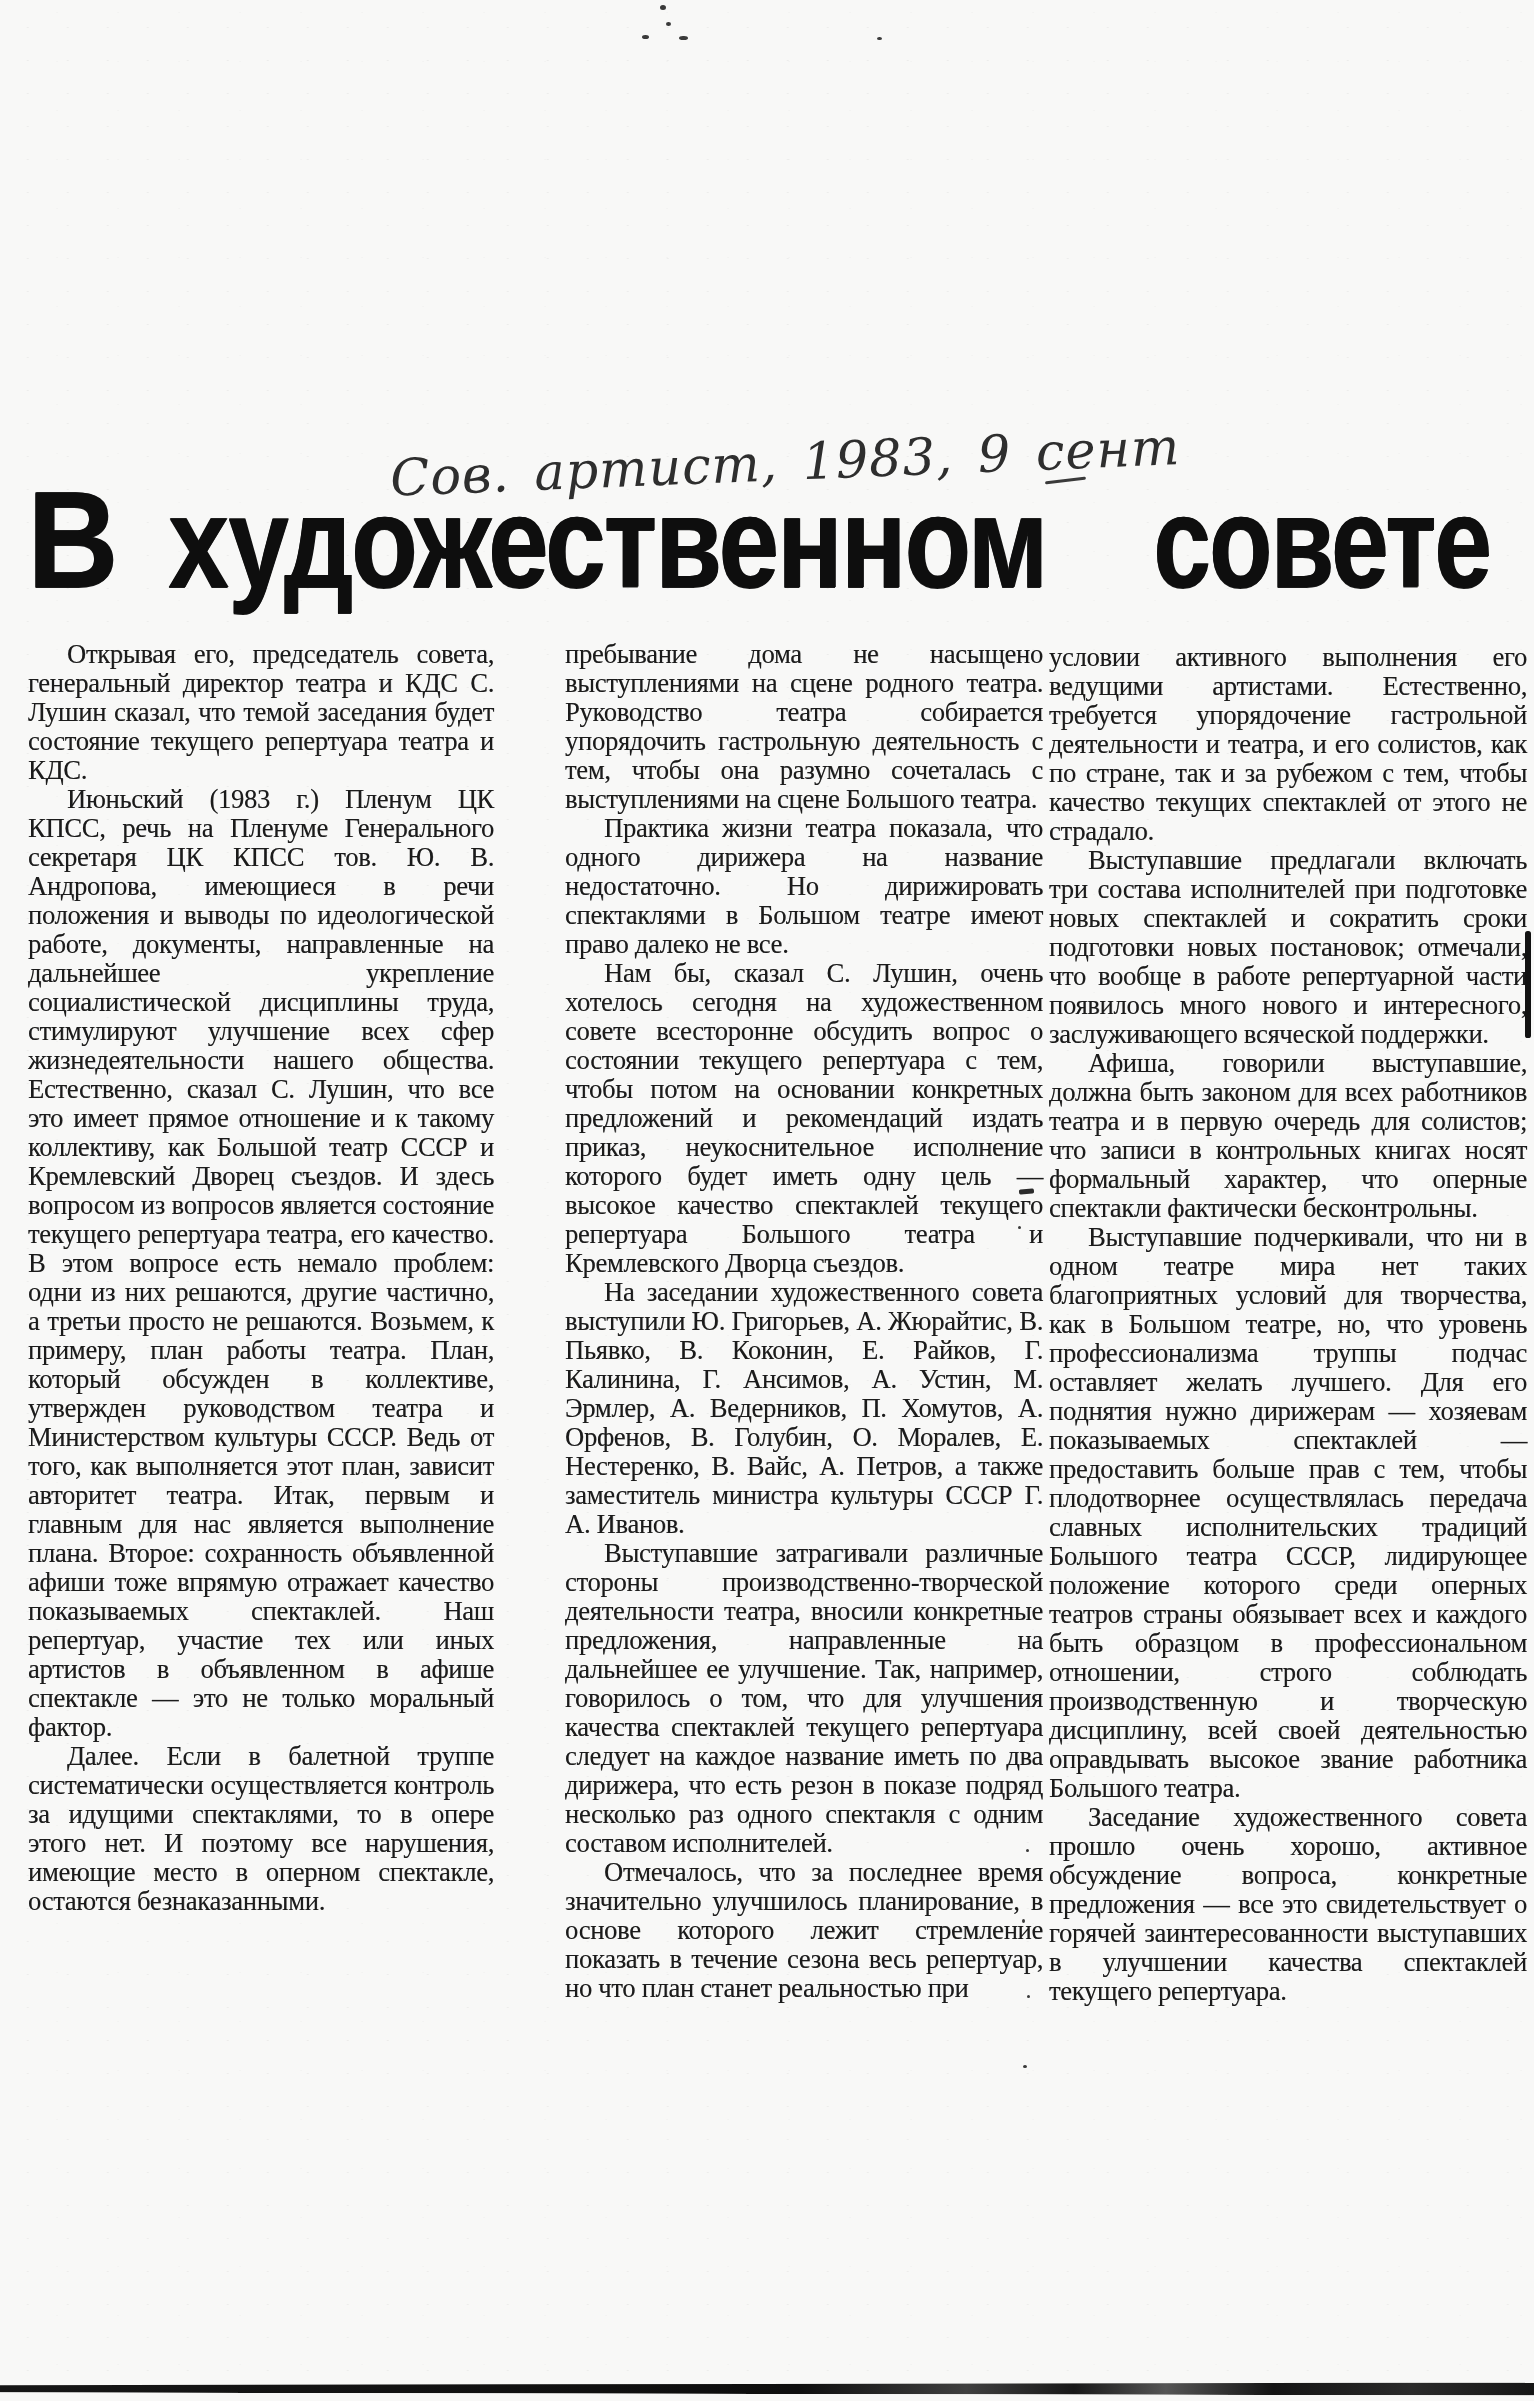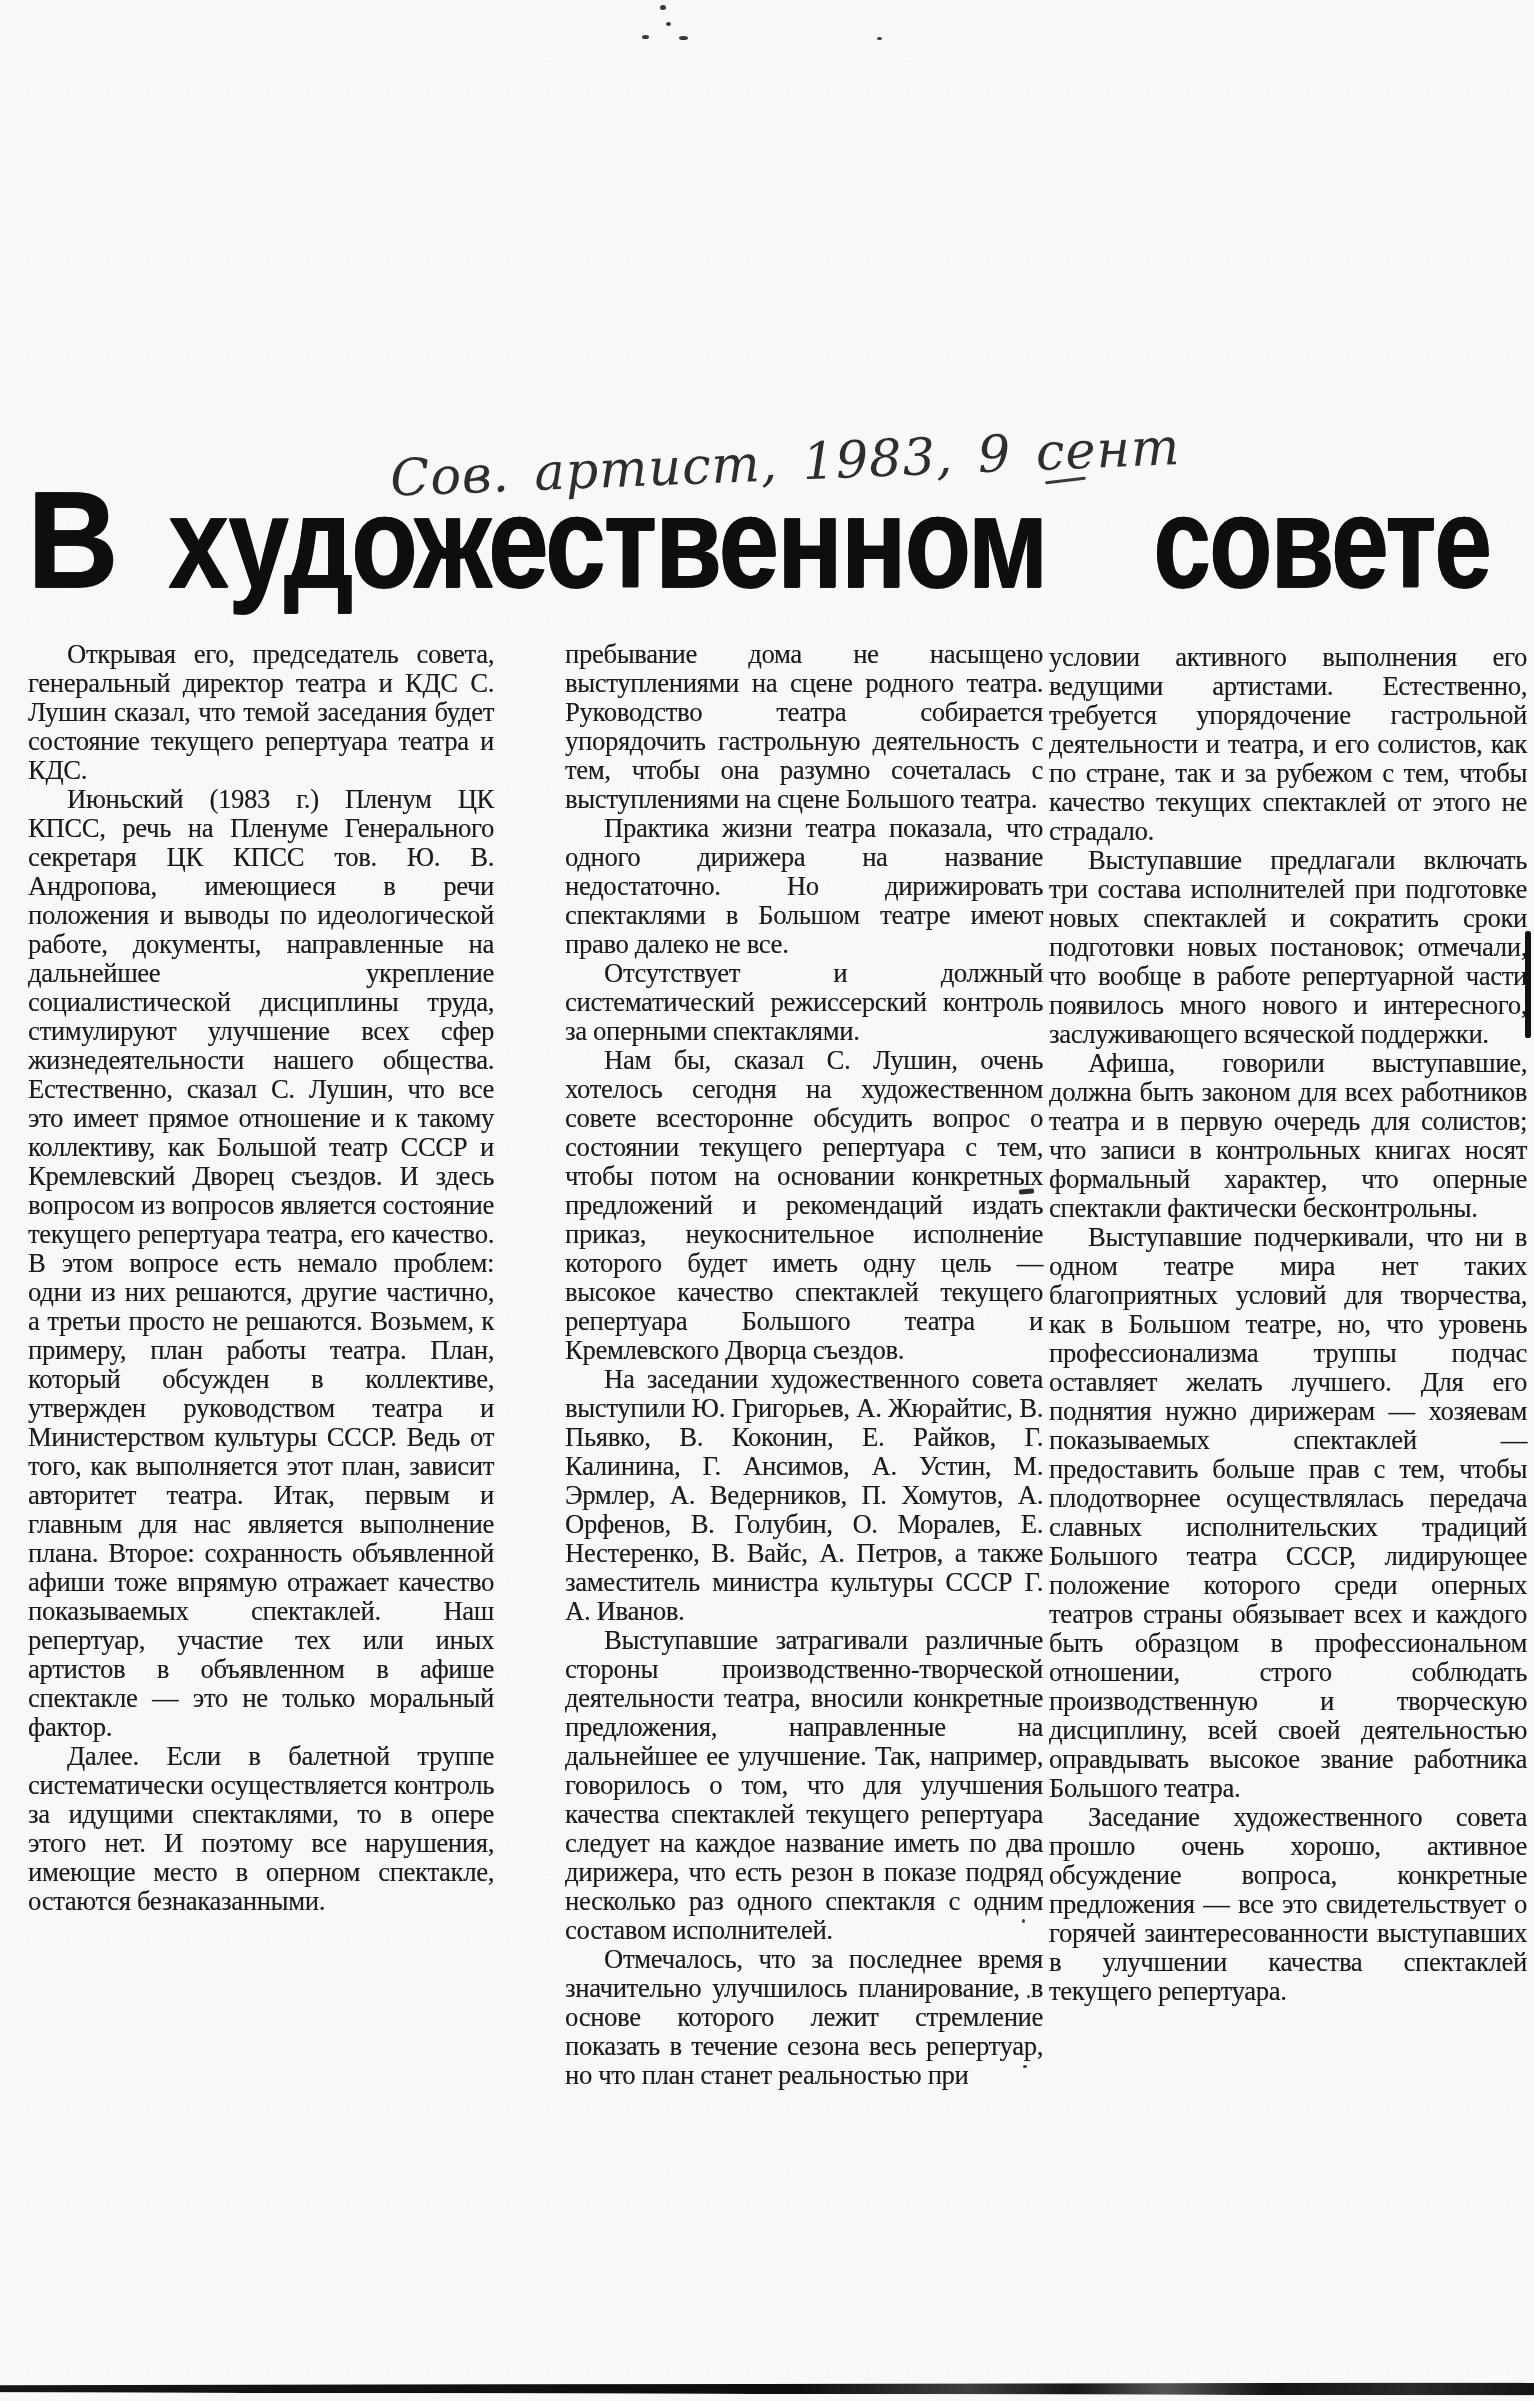--- a/index.html
+++ b/index.html
@@ -113,21 +113,20 @@
 
   <div class="col col1">
       <p>Открывая его, председатель совета, генеральный директор театра и КДС С. Лушин сказал, что темой заседания будет состояние текущего репертуара театра и КДС.</p>
       <p>Июньский (1983 г.) Пленум ЦК КПСС, речь на Пленуме Генерального секретаря ЦК КПСС тов. Ю. В. Андропова, имеющиеся в речи положения и выводы по идеологической работе, документы, направленные на дальнейшее укрепление социалистической дисциплины труда, стимулируют улучшение всех сфер жизнедеятельности нашего общества. Естественно, сказал С. Лушин, что все это имеет прямое отношение и к такому коллективу, как Большой театр СССР и Кремлевский Дворец съездов. И здесь вопросом из вопросов является состояние текущего репертуара театра, его качество. В этом вопросе есть немало проблем: одни из них решаются, другие частично, а третьи просто не решаются. Возьмем, к примеру, план работы театра. План, который обсужден в коллективе, утвержден руководством театра и Министерством культуры СССР. Ведь от того, как выполняется этот план, зависит авторитет театра. Итак, первым и главным для нас является выполнение плана. Второе: сохранность объявленной афиши тоже впрямую отражает качество показываемых спектаклей. Наш репертуар, участие тех или иных артистов в объявленном в афише спектакле — это не только моральный фактор.</p>
       <p>Далее. Если в балетной труппе систематически осуществляется контроль за идущими спектаклями, то в опере этого нет. И поэтому все нарушения, имеющие место в оперном спектакле, остаются безнаказанными.</p>
     </div>
 
   <div class="col col2">
       <p class="cont">пребывание дома не насыщено выступлениями на сцене родного театра. Руководство театра собирается упорядочить гастрольную деятельность с тем, чтобы она разумно сочеталась с выступлениями на сцене Большого театра.</p>
       <p>Практика жизни театра показала, что одного дирижера на название недостаточно. Но дирижировать спектаклями в Большом театре имеют право далеко не все.</p>
-      <p>Отсутствует и должный систематический режиссерский контроль за оперными спектаклями.</p>
       <p>Нам бы, сказал С. Лушин, очень хотелось сегодня на художественном совете всесторонне обсудить вопрос о состоянии текущего репертуара с тем, чтобы потом на основании конкретных предложений и рекомендаций издать приказ, неукоснительное исполнение которого будет иметь одну цель — высокое качество спектаклей текущего репертуара Большого театра и Кремлевского Дворца съездов.</p>
       <p>На заседании художественного совета выступили Ю. Григорьев, А. Жюрайтис, В. Пьявко, В. Коконин, Е. Райков, Г. Калинина, Г. Ансимов, А. Устин, М. Эрмлер, А. Ведерников, П. Хомутов, А. Орфенов, В. Голубин, О. Моралев, Е. Нестеренко, В. Вайс, А. Петров, а также заместитель министра культуры СССР Г. А. Иванов.</p>
       <p>Выступавшие затрагивали различные стороны производственно-творческой деятельности театра, вносили конкретные предложения, направленные на дальнейшее ее улучшение. Так, например, говорилось о том, что для улучшения качества спектаклей текущего репертуара следует на каждое название иметь по два дирижера, что есть резон в показе подряд несколько раз одного спектакля с одним составом исполнителей.</p>
       <p>Отмечалось, что за последнее время значительно улучшилось планирование, в основе которого лежит стремление показать в течение сезона весь репертуар, но что план станет реальностью при</p>
     </div>
 
   <div class="col col3">
       <p class="cont">условии активного выполнения его ведущими артистами. Естественно, требуется упорядочение гастрольной деятельности и театра, и его солистов, как по стране, так и за рубежом с тем, чтобы качество текущих спектаклей от этого не страдало.</p>
       <p>Выступавшие предлагали включать три состава исполнителей при подготовке новых спектаклей и сократить сроки подготовки новых постановок; отмечали, что вообще в работе репертуарной части появилось много нового и интересного, заслуживающего всяческой поддержки.</p>
       <p>Афиша, говорили выступавшие, должна быть законом для всех работников театра и в первую очередь для солистов; что записи в контрольных книгах носят формальный характер, что оперные спектакли фактически бесконтрольны.</p>

